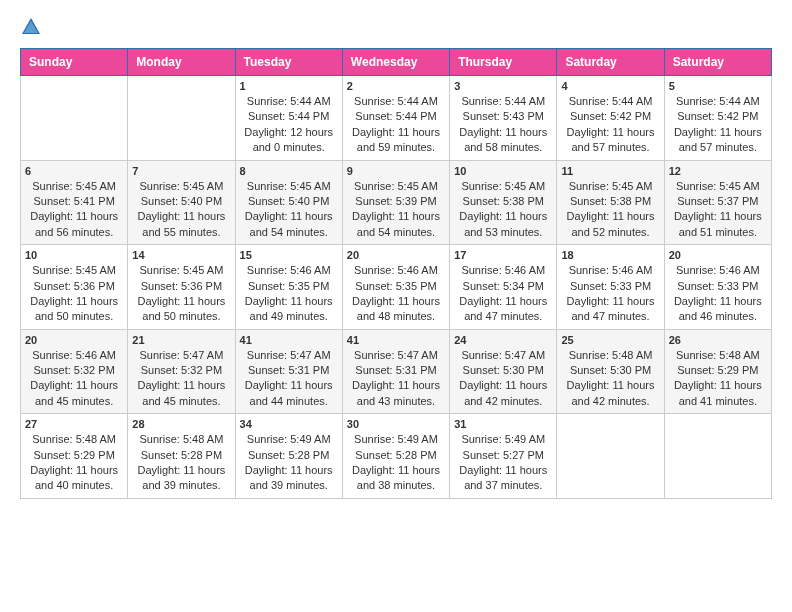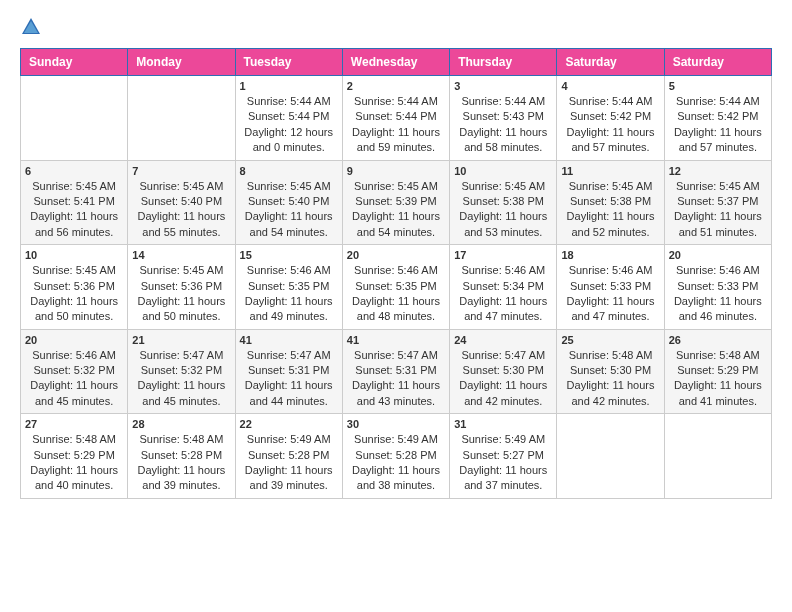--- a/index.html
+++ b/index.html
@@ -305,21 +305,21 @@
 Sunset: 5:29 PM
 Daylight: 11 hours and 40 minutes.</div>
           </td>
           <td>
             <span class="day-num">28</span>
             <div class="cell-content" style="white-space: pre-line;">Sunrise: 5:48 AM
 Sunset: 5:28 PM
 Daylight: 11 hours and 39 minutes.</div>
           </td>
           <td>
-            <span class="day-num">22</span>
+            <span class="day-num">34</span>
             <div class="cell-content" style="white-space: pre-line;">Sunrise: 5:49 AM
 Sunset: 5:28 PM
 Daylight: 11 hours and 39 minutes.</div>
           </td>
           <td>
             <span class="day-num">30</span>
             <div class="cell-content" style="white-space: pre-line;">Sunrise: 5:49 AM
 Sunset: 5:28 PM
 Daylight: 11 hours and 38 minutes.</div>
           </td>

